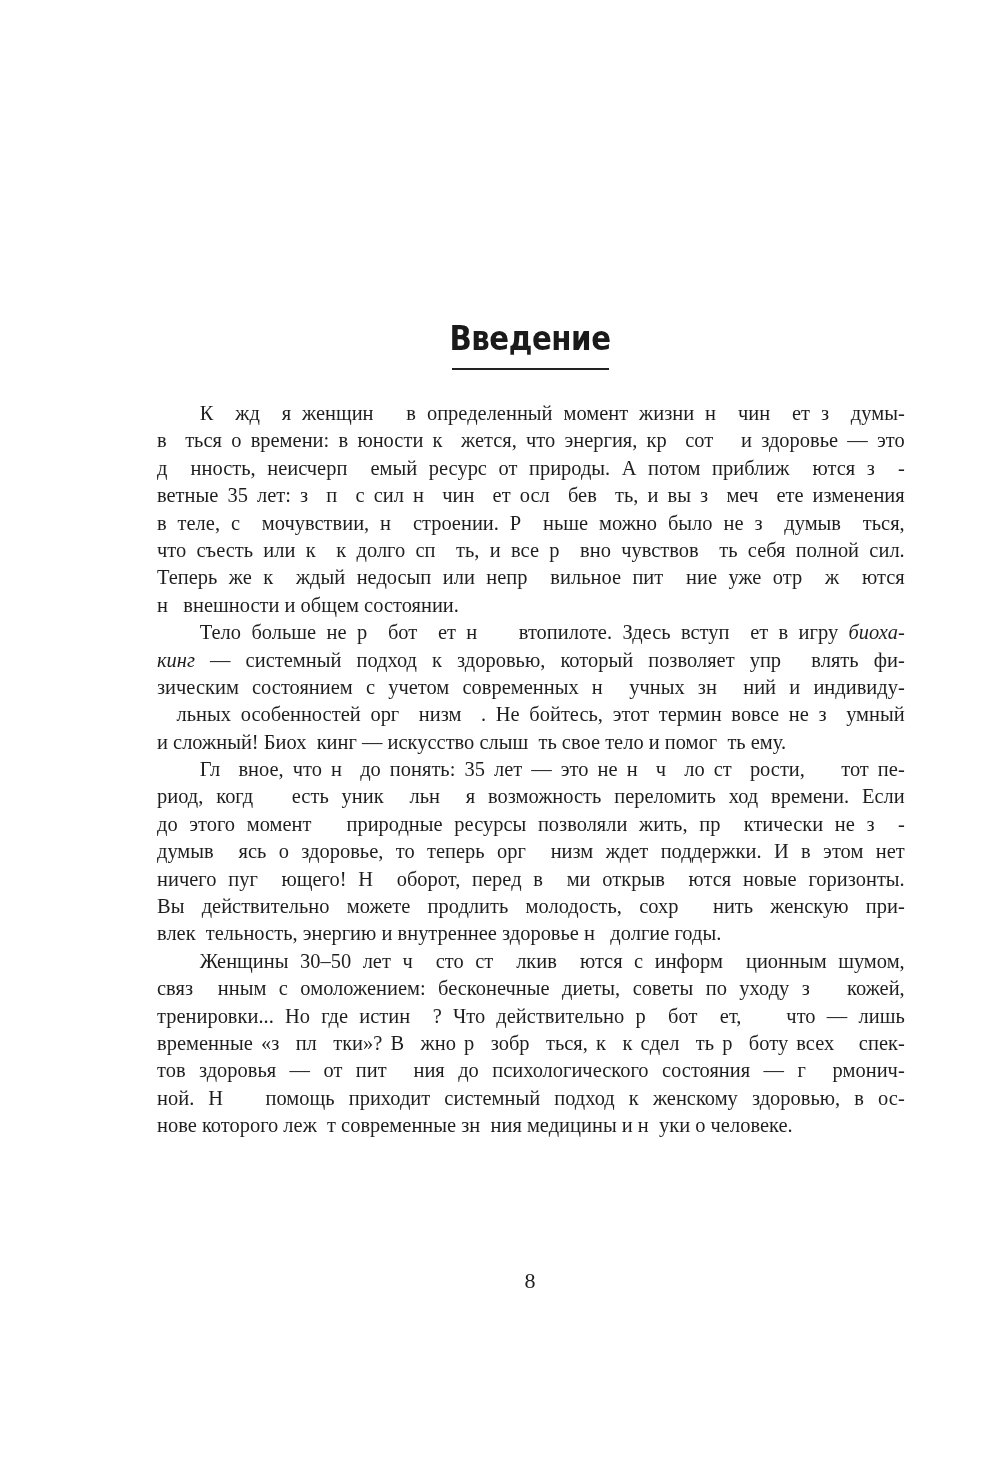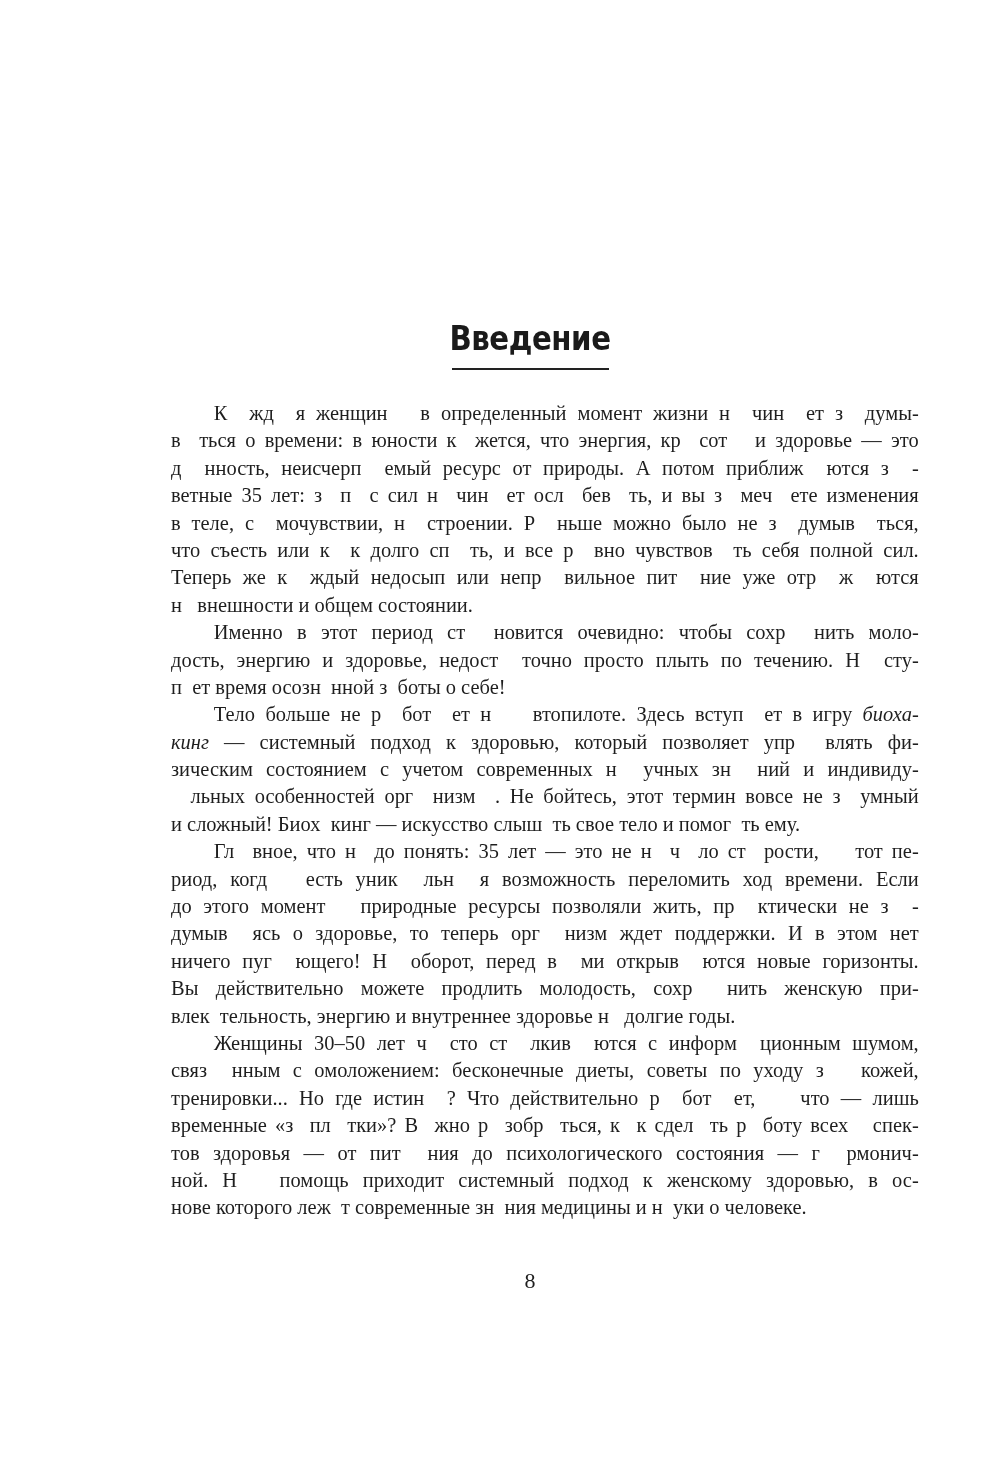--- a/index.html
+++ b/index.html
@@ -2,21 +2,21 @@
 <html><head>
 <meta charset="utf-8">
 <style>
   html, body { margin: 0; padding: 0; background: #ffffff; }
   body { width: 1000px; height: 1467px; position: relative; overflow: hidden;
          font-family: "Liberation Serif", "DejaVu Serif", serif; color: #1e1e1e; }
   .title { position: absolute; top: 318px; left: 0; width: 1060px; text-align: center;
            font-family: "DejaVu Sans", sans-serif; font-weight: bold; font-size: 34px;
            letter-spacing: -0.5px; color: #1a1a1a; transform: scaleX(0.86); transform-origin: 530px 0; }
   .title-rule { position: absolute; top: 368px; left: 452px; width: 157px; height: 2px; background: #222; }
-  .body { position: absolute; top: 399px; left: 171px; width: 748px; }
+  .body { position: absolute; top: 399px; left: 157px; width: 748px; }
   .line { height: 27.4px; line-height: 27.4px; font-size: 22px; white-space: pre;
           text-align: justify; text-align-last: justify; overflow: visible;
           transform: scaleX(0.93); transform-origin: 0 0; width: 804px; }
   .line.indent { padding-left: 46px; width: 758px; }
   .line.last { text-align-last: left; }
   .it { font-style: italic; }
   .page-number { position: absolute; top: 1268px; left: 0; width: 1000px; text-align: center;
                  font-size: 22px; margin-left: 30px; }
 </style>
 </head>
@@ -28,25 +28,20 @@
 <div class="body" id="body">
     <div>
       <div class="line indent"><span>К  жд  я женщин   в определенный момент жизни н  чин  ет з  думы-</span></div>
       <div class="line"><span>в  ться о времени: в юности к  жется, что энергия, кр  сот   и здоровье — это</span></div>
       <div class="line"><span>д  нность, неисчерп  емый ресурс от природы. А потом приближ  ются з  -</span></div>
       <div class="line"><span>ветные 35 лет: з  п  с сил н  чин  ет осл  бев  ть, и вы з  меч  ете изменения</span></div>
       <div class="line"><span>в теле, с  мочувствии, н  строении. Р  ньше можно было не з  думыв  ться,</span></div>
       <div class="line"><span>что съесть или к  к долго сп  ть, и все р  вно чувствов  ть себя полной сил.</span></div>
       <div class="line"><span>Теперь же к  ждый недосып или непр  вильное пит  ние уже отр  ж  ются</span></div>
       <div class="line last"><span>н   внешности и общем состоянии.</span></div>
-    </div>
-    <div>
-      <div class="line indent"><span>Именно в этот период ст  новится очевидно: чтобы сохр  нить моло-</span></div>
-      <div class="line"><span>дость, энергию и здоровье, недост  точно просто плыть по течению. Н  сту-</span></div>
-      <div class="line last"><span>п  ет время осозн  нной з  боты о себе!</span></div>
     </div>
     <div>
       <div class="line indent"><span>Тело больше не р  бот  ет н    втопилоте. Здесь вступ  ет в игру </span><span class="it">биоха-</span></div>
       <div class="line"><span class="it">кинг</span><span> — системный подход к здоровью, который позволяет упр  влять фи-</span></div>
       <div class="line"><span>зическим состоянием с учетом современных н  учных зн  ний и индивиду-</span></div>
       <div class="line"><span>  льных особенностей орг  низм  . Не бойтесь, этот термин вовсе не з  умный</span></div>
       <div class="line last"><span>и сложный! Биох  кинг — искусство слыш  ть свое тело и помог  ть ему.</span></div>
     </div>
     <div>
       <div class="line indent"><span>Гл  вное, что н  до понять: 35 лет — это не н  ч  ло ст  рости,    тот пе-</span></div>

